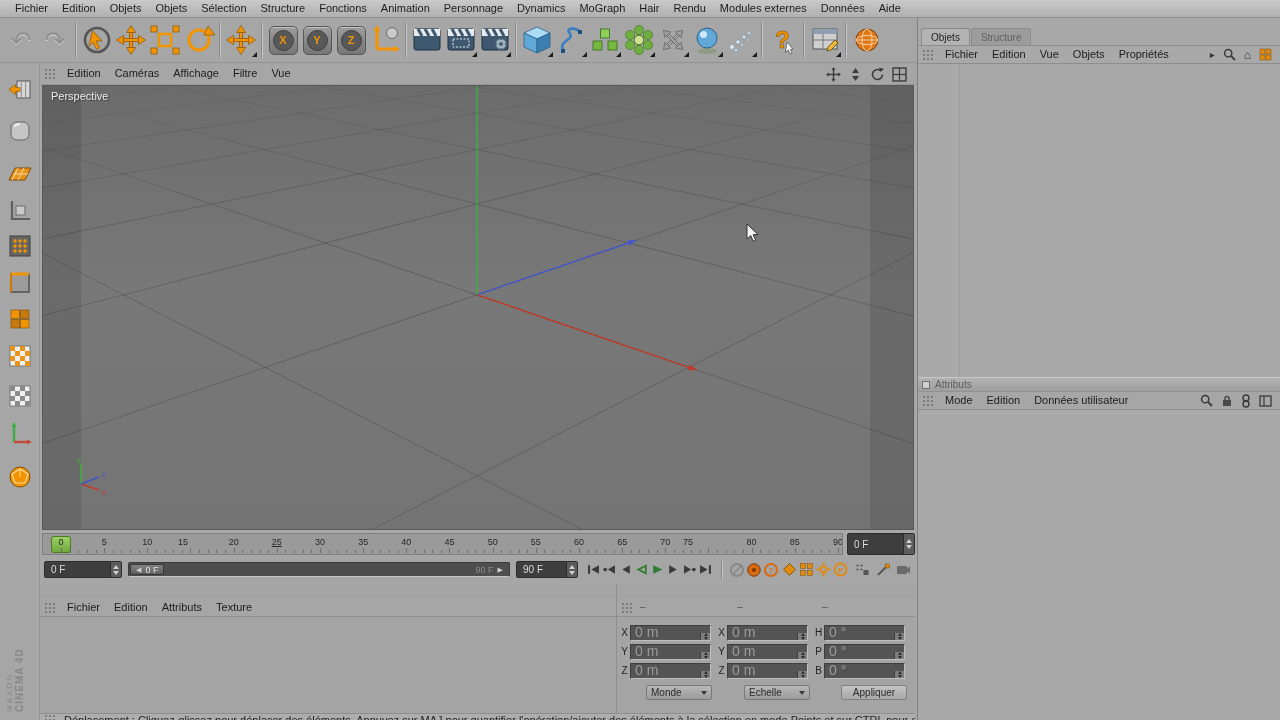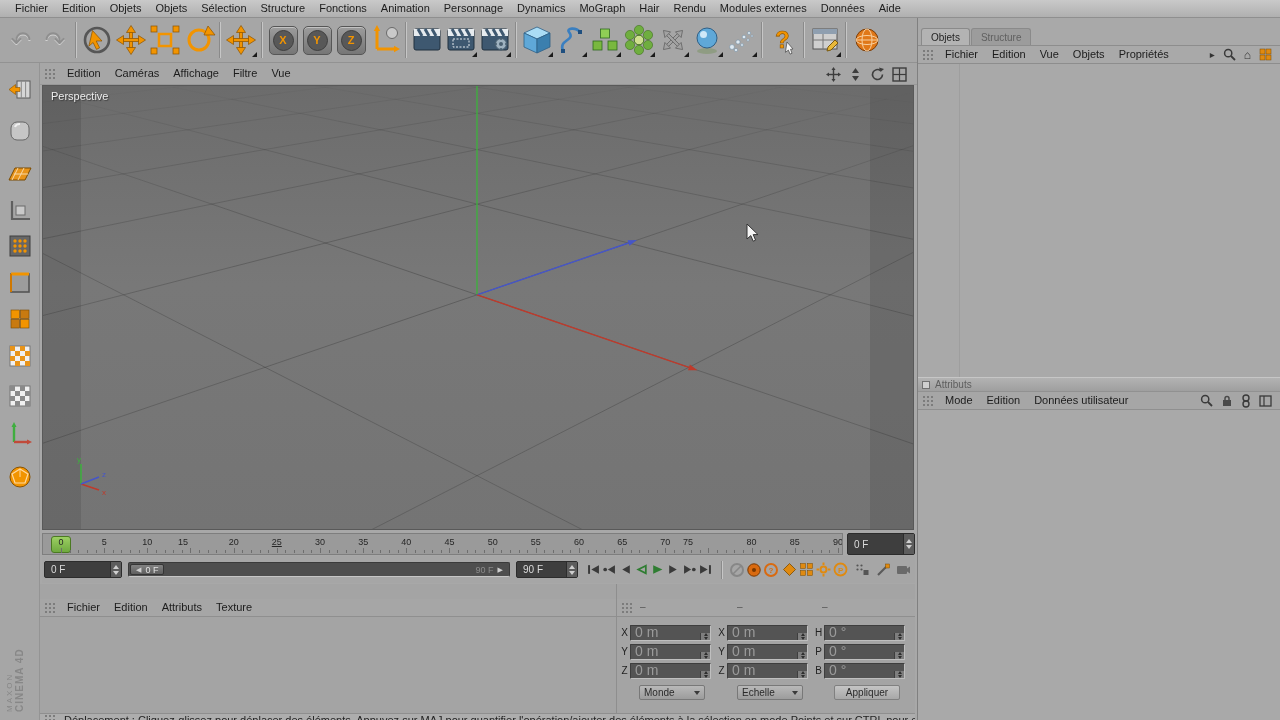--- a/index.html
+++ b/index.html
@@ -79,21 +79,21 @@
   .cdash{position:absolute;color:#555;font-size:10px;top:2px}
   .cgroups{position:absolute;left:2px;top:39px;width:294px;display:flex}
   .cgroup{width:97px}
   .crow{display:flex;align-items:center;height:19px}
   .clabel{width:11px;text-align:center;font-size:10px;color:#222}
   .cfield{flex:1;height:16px;background:#545454;border:1px solid #3e3e3e;border-bottom-color:#bfbfbf;border-right-color:#bfbfbf;display:flex;align-items:flex-end;color:#9b9b9b;font-size:14px;border-radius:1px;margin-right:5px}
   .cfield .cval{flex:1;display:flex;align-items:center;padding-left:4px}
   .carrows{width:10px;background:#7e7e7e;border-left:1px solid #3e3e3e;display:flex;flex-direction:column;align-items:center;justify-content:center;gap:1px;flex:none}
   .striu{width:0;height:0;border-left:2.5px solid transparent;border-right:2.5px solid transparent;border-bottom:3.5px solid #2e2e2e}
   .strid{width:0;height:0;border-left:2.5px solid transparent;border-right:2.5px solid transparent;border-top:3.5px solid #2e2e2e}
-  .cbottom{position:absolute;left:0;top:101px;width:100%;display:flex;align-items:center}
+  .cbottom{position:absolute;left:7px;top:101px;width:100%;display:flex;align-items:center}
   .csel{width:66px;height:15px;background:linear-gradient(#b8b8b8,#9c9c9c);border:1px solid #787878;border-radius:2px;display:flex;align-items:center;justify-content:space-between;padding:0 4px;font-size:10px;color:#2a2a2a}
   .csel:first-child{margin-left:22px}
   .csel+.csel{margin-left:32px}
   .cbtn{width:66px;height:15px;margin-left:31px;background:linear-gradient(#c4c4c4,#a8a8a8);border:1px solid #808080;border-radius:2px;display:flex;align-items:center;justify-content:center;font-size:10px;color:#2a2a2a}
 
   
   .right-panel{position:absolute;left:917px;top:18px;width:363px;height:702px;background:#a9a9a9;border-left:1px solid #808080}
   .tabs{position:absolute;left:3px;top:10px;display:flex;gap:1px}
   .tab{height:17px;padding:0 9px;display:flex;align-items:center;font-size:10px;background:#9c9c9c;color:#606060;border:1px solid #8a8a8a;border-bottom:none;border-radius:3px 3px 0 0}
   .tab.active{background:#b3b3b3;color:#1f1f1f}

